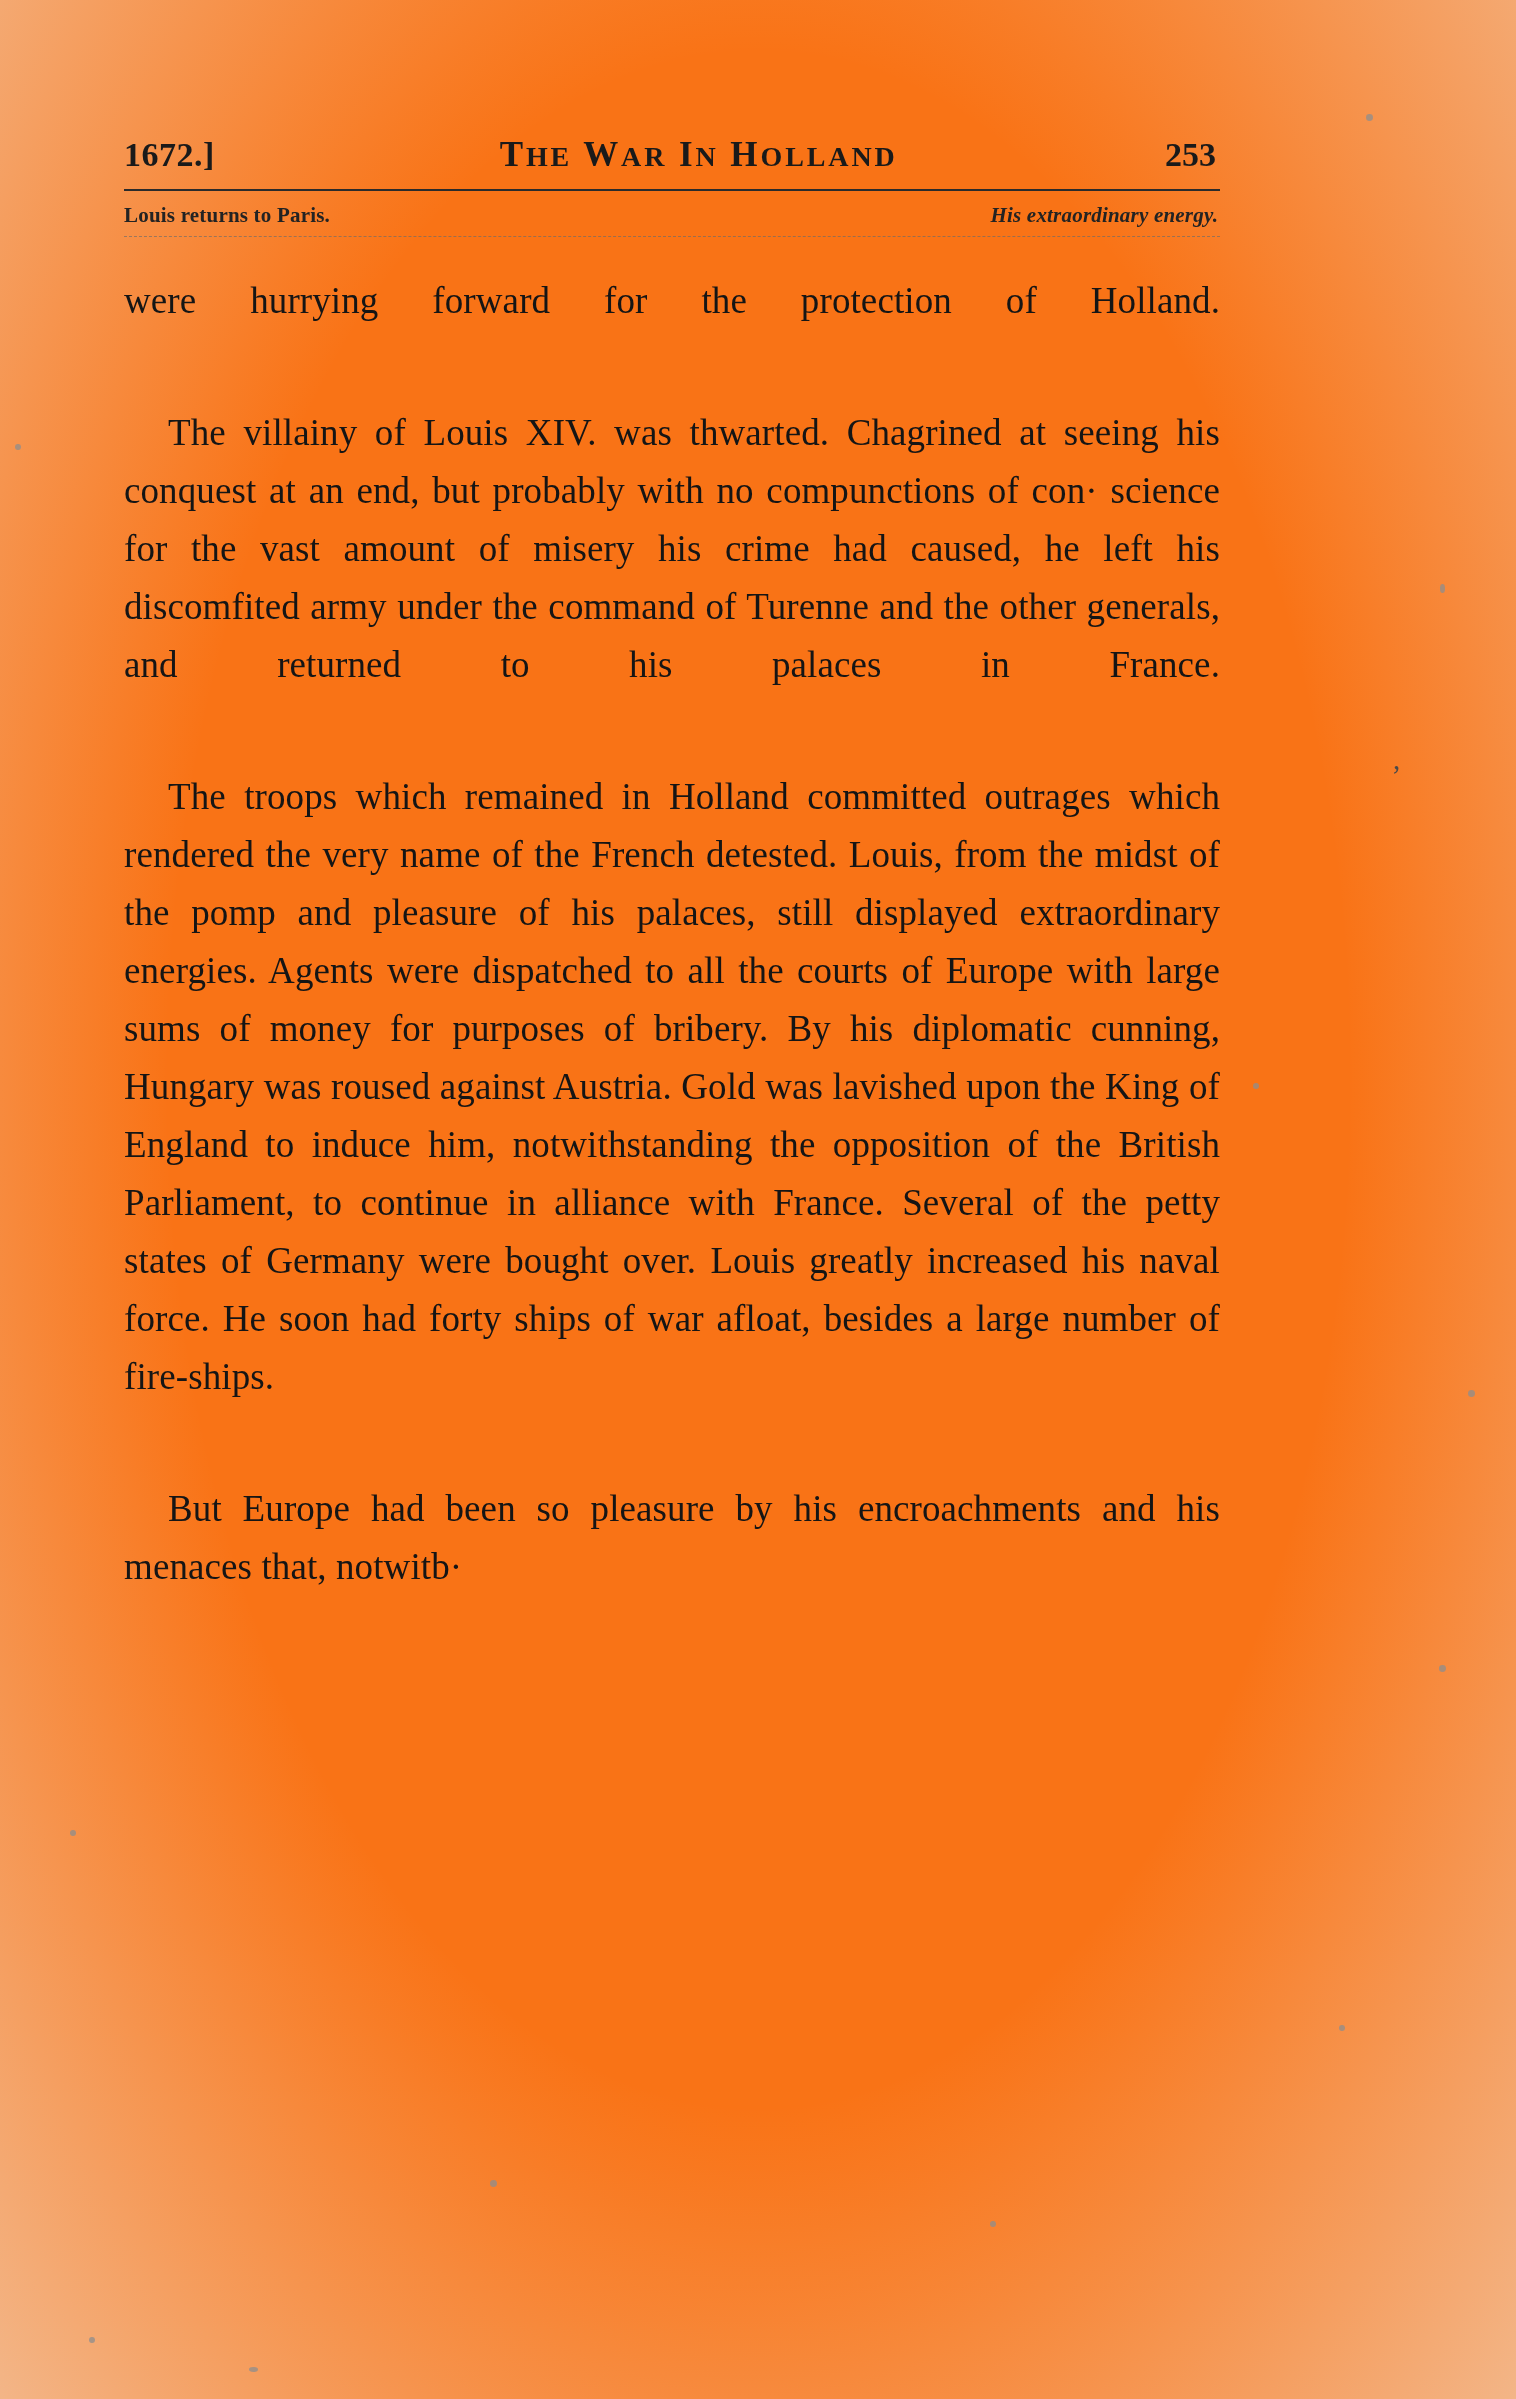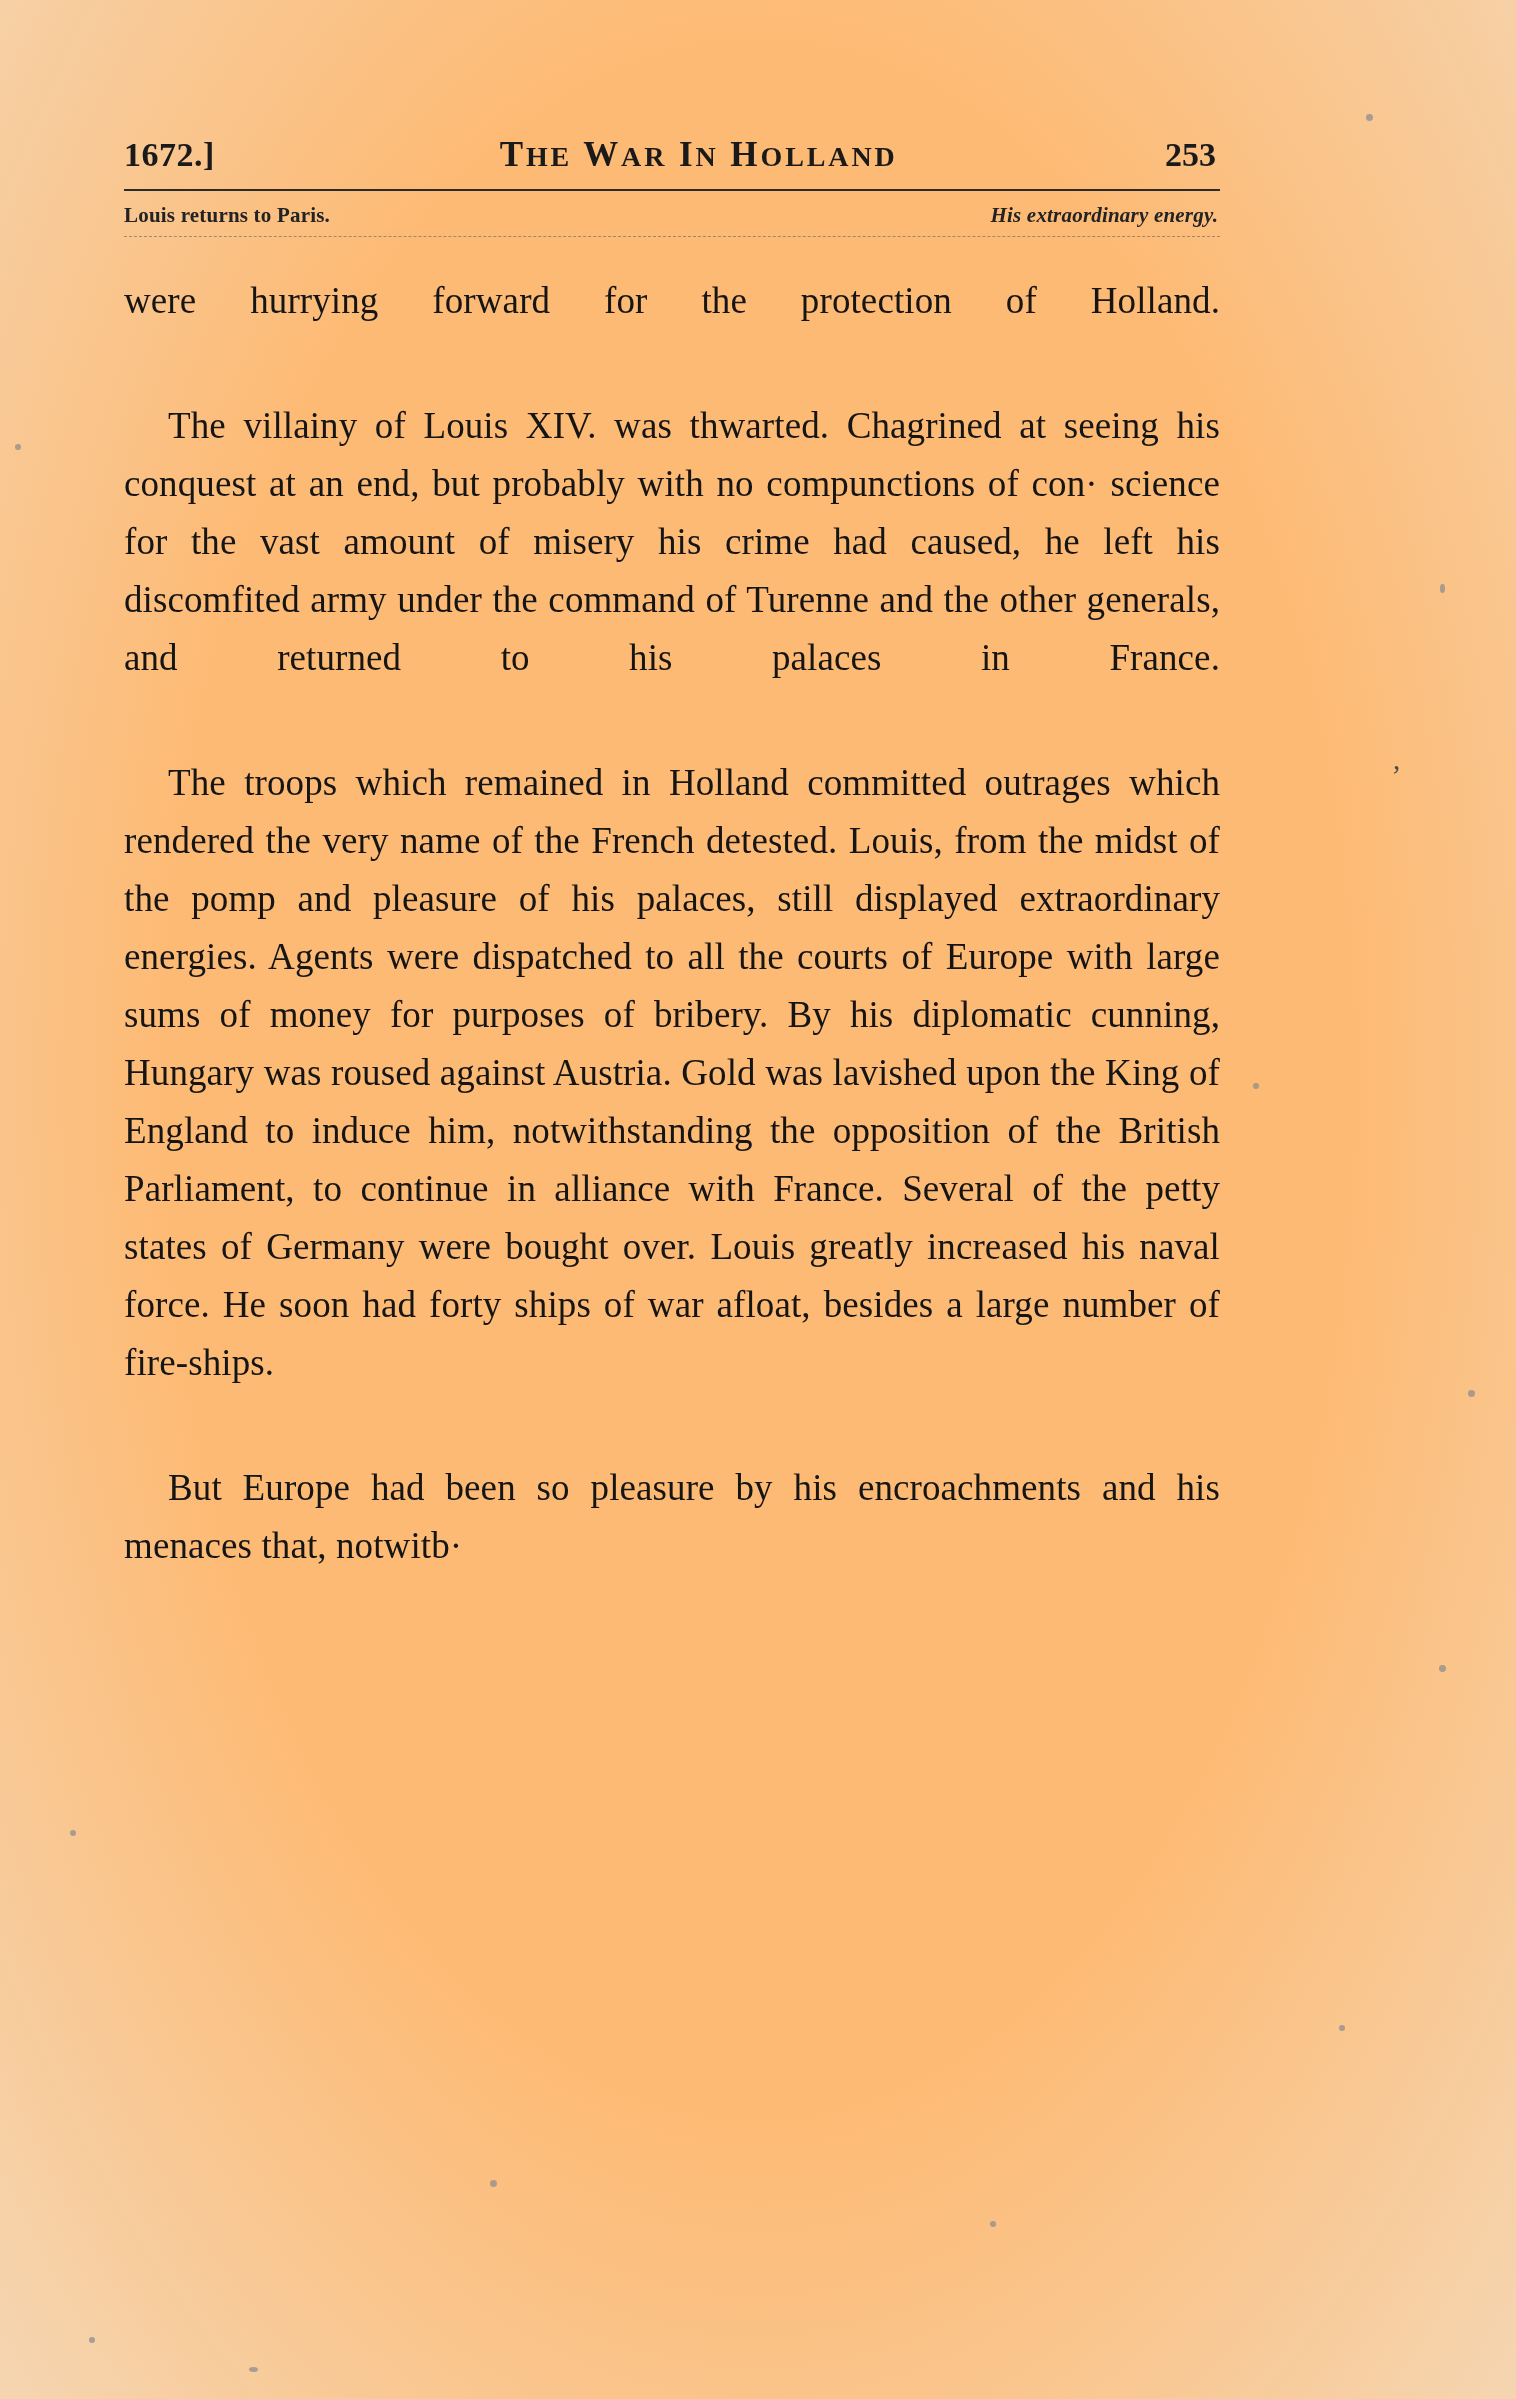--- a/index.html
+++ b/index.html
@@ -15,21 +15,21 @@
     color: #1a1a1a;
     overflow: hidden;
   }
 
   .page {
     position: absolute;
     left: 0;
     top: 0;
     width: 1517px;
     height: 2399px;
-    background: #fdba74;
+    background: #f97316;
   }
 
   
   .paper-tone {
     position: absolute;
     inset: 0;
     background:
       radial-gradient(ellipse at 50% 45%, rgba(255,255,255,0) 55%, rgba(238,236,228,0.55) 100%);
     pointer-events: none;
   }
@@ -112,21 +112,21 @@
     margin-top: 35px;
     width: 1096px;
     font-size: 37px;
     line-height: 58px;
     text-align: justify;
     text-justify: inter-word;
     color: #151515;
     letter-spacing: 0.1px;
   }
   .body-text p {
-    margin: 9px 0 0 0;
+    margin: 16px 0 0 0;
     text-indent: 0;
   }
   .body-text p + p {
     text-indent: 44px;
   }
   .body-text p:last-child::after {
     content: "";
     display: inline-block;
     width: 100%;
   }

